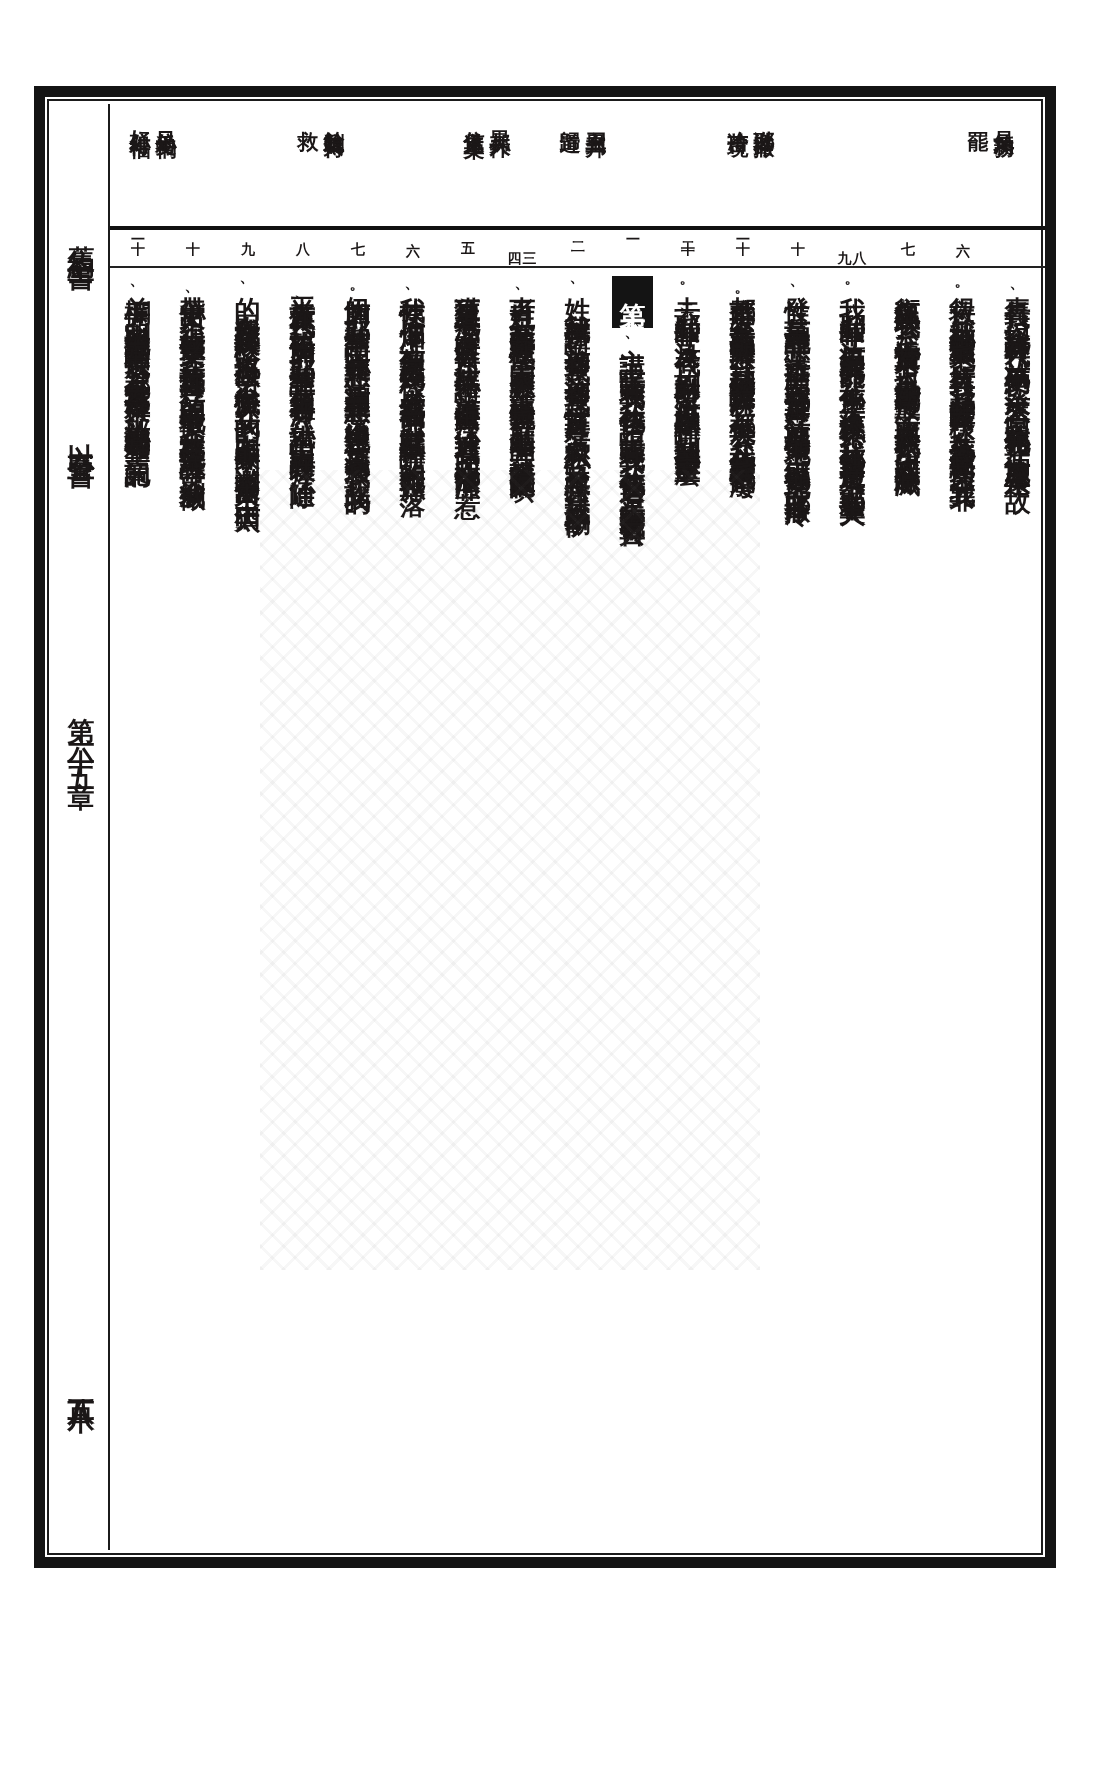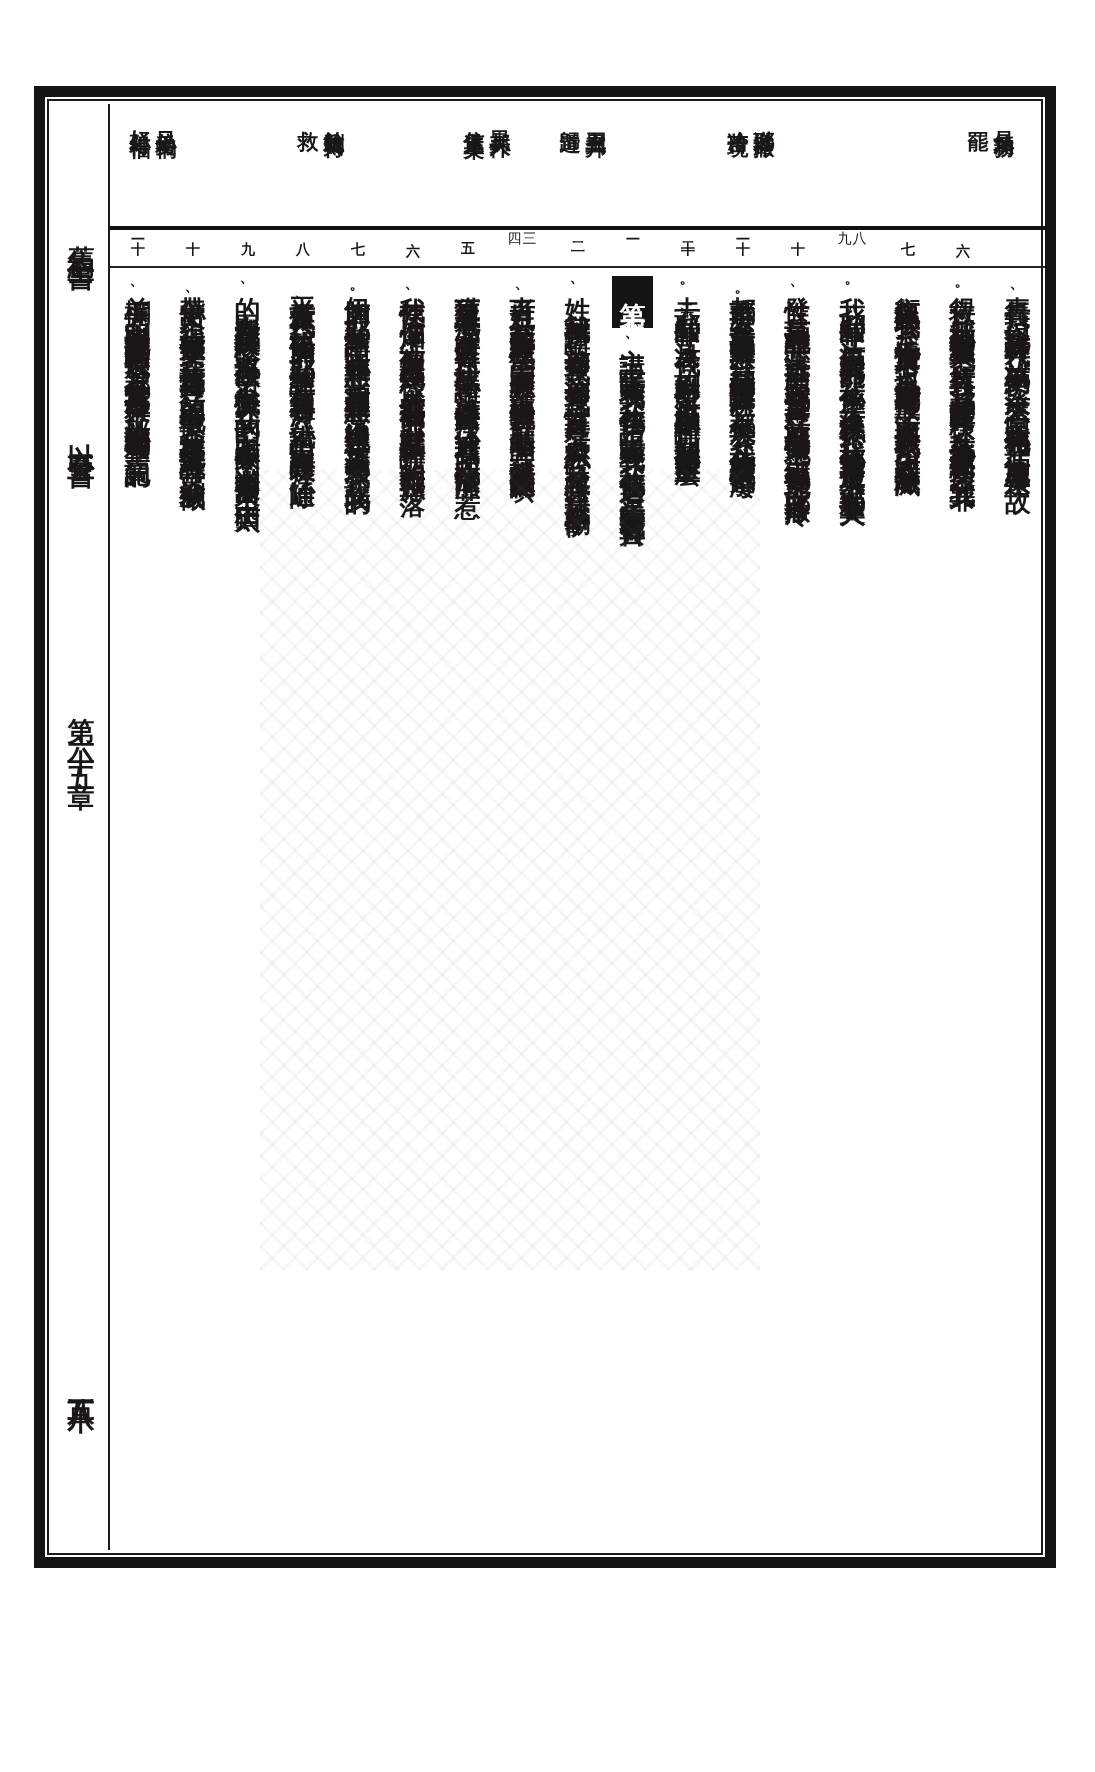--- a/index.html
+++ b/index.html
@@ -16,21 +16,21 @@
   
   #body{position:relative;flex:1;display:flex;flex-direction:column;}
   #notes-band{position:relative;height:122px;flex:none;}
   .note{position:absolute;top:10px;writing-mode:vertical-rl;text-orientation:upright;
         font-size:21px;font-weight:700;line-height:26px;letter-spacing:2px;white-space:pre-line;}
   .rule-thick{height:0;border-top:4px solid #111;flex:none;}
   .rule-thin{height:0;border-top:2px solid #222;flex:none;}
   #verse-band{height:36px;flex:none;display:flex;flex-direction:row-reverse;align-items:center;}
   .band-cell{width:55px;height:34px;flex:none;display:flex;align-items:flex-start;justify-content:center;}
   .band-v{writing-mode:vertical-rl;text-orientation:upright;font-size:14px;font-weight:700;line-height:14px;}
-  .band-h{font-size:14px;font-weight:400;letter-spacing:1px;line-height:16px;}
+  .band-h{font-size:14px;font-weight:700;letter-spacing:1px;line-height:16px;margin-top:20px;}
   #columns{flex:1;display:flex;flex-direction:row-reverse;padding-top:8px;}
   .col{width:55px;flex:none;writing-mode:vertical-rl;text-orientation:upright;
        font-size:26px;font-weight:600;line-height:55px;letter-spacing:3px;height:1270px;}
   .punct{font-size:15px;letter-spacing:0;}
   .vnum{font-size:13px;font-weight:700;letter-spacing:0;}
   .chap{background:#141414;color:#fff;padding:6px 6px;letter-spacing:8px;}
   
   #stamp{position:absolute;left:260px;top:470px;width:500px;height:800px;opacity:.55;pointer-events:none;
      background:
        repeating-linear-gradient(45deg, rgba(110,110,110,.10) 0 3px, transparent 3px 16px),

